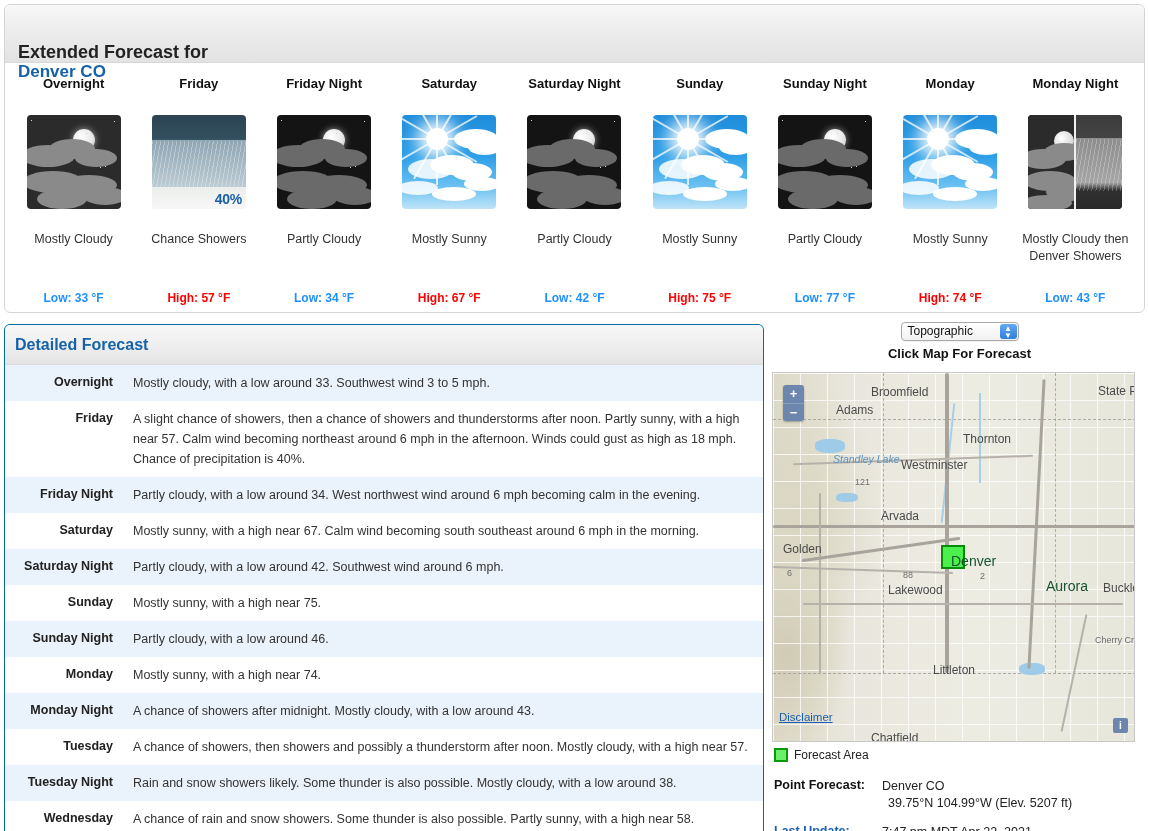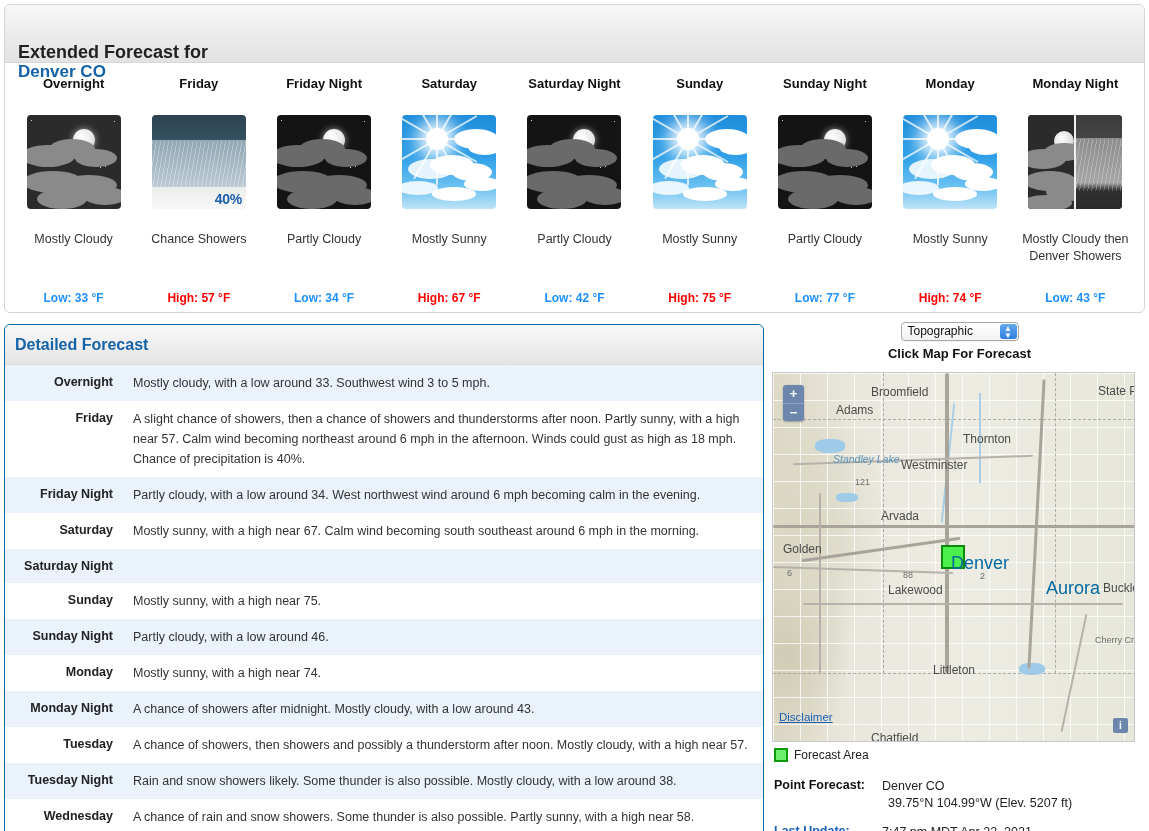--- a/index.html
+++ b/index.html
@@ -208,21 +208,21 @@
   .road {
     position: absolute; background: #b6b2ab; border-radius: 2px;
   }
   .road.major { background: #a8a49c; }
   .water { position: absolute; background: #9ecbe8; border-radius: 40%; }
   .river { position: absolute; background: #a9cfe6; }
   .map-label {
     position: absolute; font-size: 12px; color: #4a4a4a;
     white-space: nowrap; font-family: "Liberation Sans", sans-serif;
   }
-  .map-label.big { font-size: 18px; color: #0369a1; }
+  .map-label.big { font-size: 14px; color: #14532d; }
   .map-label.water-lbl { color: #5b93bd; font-style: italic; font-size: 10.5px; }
   .map-label.hwy { font-size: 9px; color: #6d6d6d; }
   .forecast-square {
     position: absolute; width: 24px; height: 24px;
     background: #4cf04c; border: 2px solid #0a8a0a;
   }
   .zoom-ctrl {
     position: absolute; left: 10px; top: 12px; width: 21px;
     border-radius: 3px; overflow: hidden; box-shadow: 0 1px 2px rgba(0,0,0,0.3);
   }
@@ -537,20 +537,21 @@
         <div class="det-row odd">
           <div class="det-label">Friday Night</div>
           <div class="det-text">Partly cloudy, with a low around 34. West northwest wind around 6 mph becoming calm in the evening.</div>
         </div>
         <div class="det-row even">
           <div class="det-label">Saturday</div>
           <div class="det-text">Mostly sunny, with a high near 67. Calm wind becoming south southeast around 6 mph in the morning.</div>
         </div>
         <div class="det-row odd">
           <div class="det-label">Saturday Night</div>
+          <div class="det-text">Partly cloudy, with a low around 42. Southwest wind around 6 mph.</div>
         </div>
         <div class="det-row even">
           <div class="det-label">Sunday</div>
           <div class="det-text">Mostly sunny, with a high near 75.</div>
         </div>
         <div class="det-row odd">
           <div class="det-label">Sunday Night</div>
           <div class="det-text">Partly cloudy, with a low around 46.</div>
         </div>
         <div class="det-row even">

